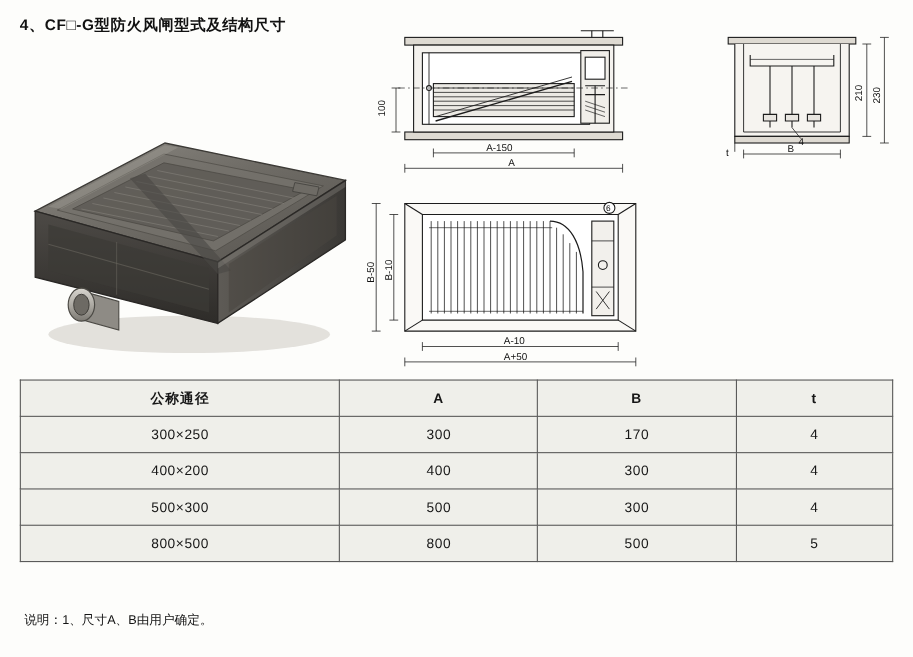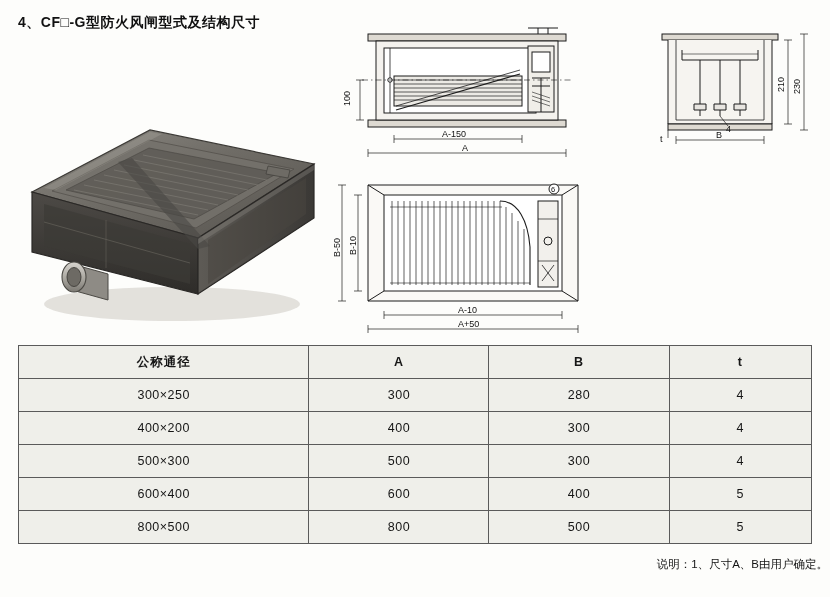--- a/index.html
+++ b/index.html
@@ -75,27 +75,26 @@
   .spec-table .col-a { width: 180px; }
   .spec-table .col-b { width: 180px; }
   .spec-table .col-t { width: 142px; }
   .spec-table tbody td {
     letter-spacing: 0.5px;
   }
 
   
   .notes {
     position: absolute;
-    left: 38px;
+    left: 22px;
     top: 555px;
     width: 790px;
     font-size: 11.5px;
     line-height: 18px;
     color: #141414;
-    text-align: right;
   }
   .notes div { white-space: nowrap; }
   .note-2 { padding-left: 14px; }
 </style>
 </head>
 <body>
 
 <div class="page">
 
   <div class="heading">4、CF□-G型防火风闸型式及结构尺寸</div>
@@ -384,42 +383,36 @@
         <th class="col-name">公称通径</th>
         <th class="col-a">A</th>
         <th class="col-b">B</th>
         <th class="col-t">t</th>
       </tr>
     </thead>
     <tbody>
       <tr>
         <td>300×250</td>
         <td>300</td>
-        <td>280</td>
+        <td>170</td>
         <td>4</td>
       </tr>
       <tr>
         <td>400×200</td>
         <td>400</td>
         <td>300</td>
         <td>4</td>
       </tr>
       <tr>
         <td>500×300</td>
         <td>500</td>
         <td>300</td>
         <td>4</td>
       </tr>
       <tr>
-        <td>600×400</td>
-        <td>600</td>
-        <td>400</td>
-        <td>5</td>
-      </tr>
-      <tr>
         <td>800×500</td>
         <td>800</td>
         <td>500</td>
         <td>5</td>
       </tr>
     </tbody>
   </table>
 
   <div class="notes">
     <div>说明：1、尺寸A、B由用户确定。</div>

